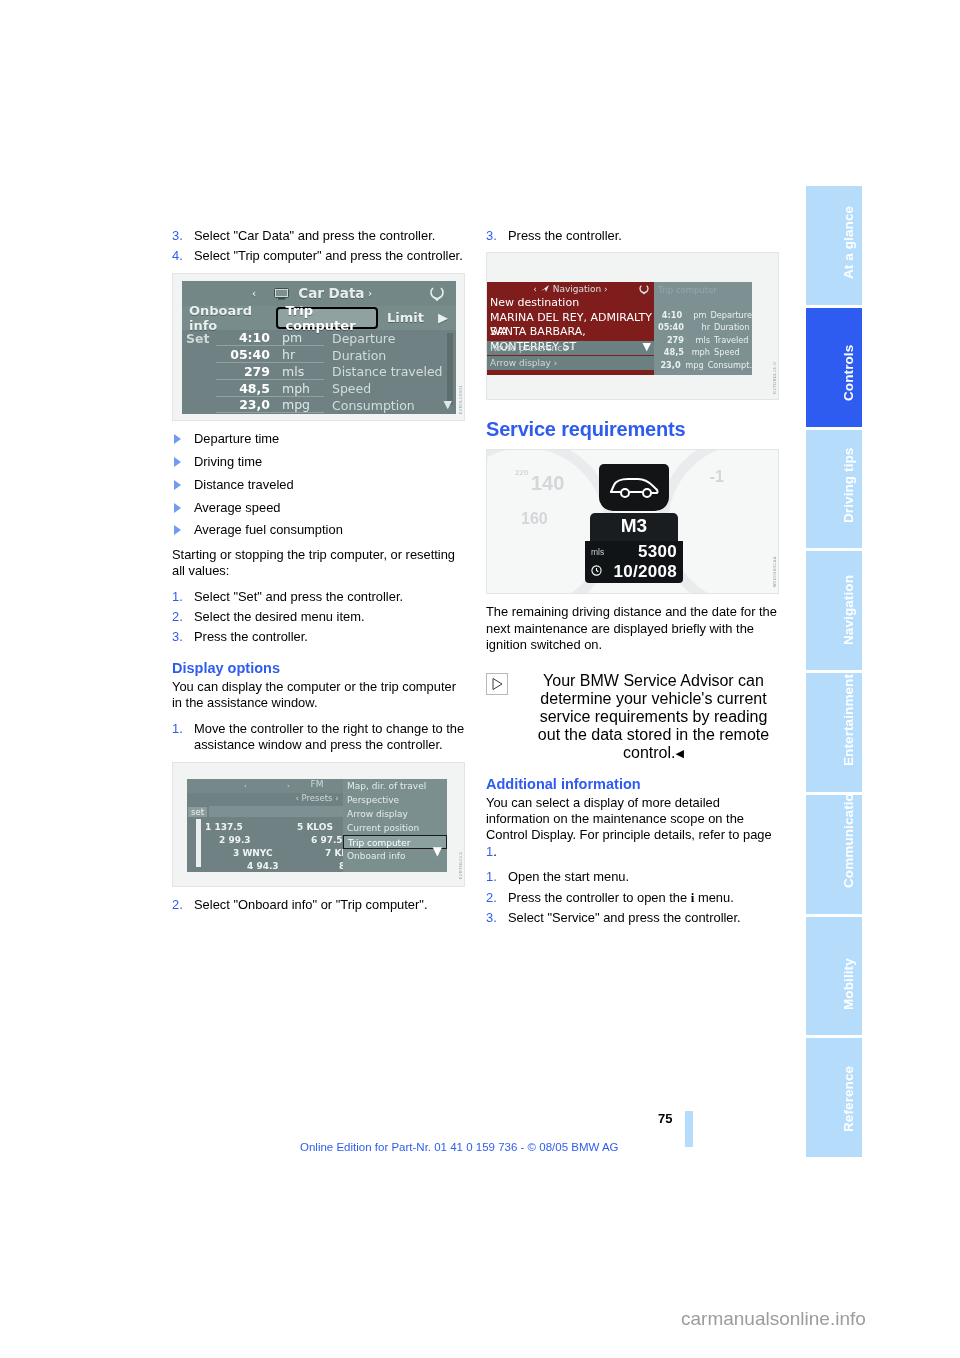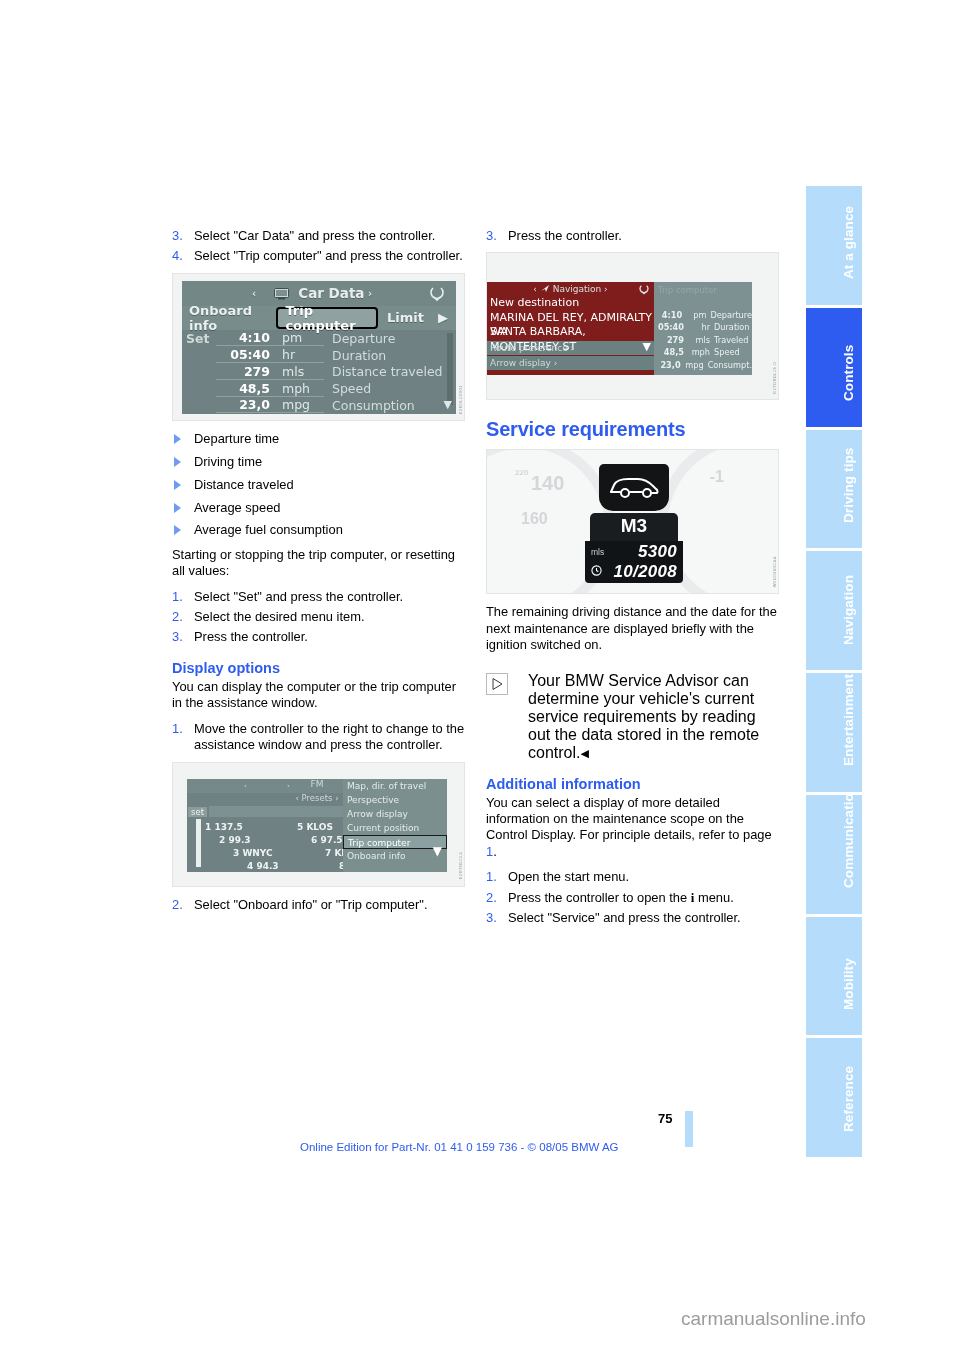--- a/index.html
+++ b/index.html
@@ -106,21 +106,21 @@
     position: absolute;
     left: 2px;
     top: 3px;
     width: 0; height: 0;
     border-left: 7px solid #6f9bf5;
     border-top: 5px solid transparent;
     border-bottom: 5px solid transparent;
   }
 
   
-  .note { position: relative; padding-left: 42px; margin: 18px 0 10px 0; }
+  .note { position: relative; padding-left: 42px; margin: 18px 0 10px 0; text-align: center; }
   .note .noteicon {
     position: absolute; left: 0; top: 1px;
     width: 22px; height: 22px;
     border: 1px solid #b9b9b9;
     box-sizing: border-box;
   }
   .note .noteicon:after {
     content: "";
     position: absolute;
     left: 6px; top: 4px;
@@ -285,21 +285,21 @@
     background:#1a1d1f; border-radius:5px 5px 0 0;
     color:#fff; font-size:19px; font-weight:bold; text-align:center; line-height:26px;
     border-bottom:1px solid #90999c;
   }
   .cl-box {
     position:absolute; left:98px; top:91px; width:98px; height:42px;
     background:#111416; color:#fff; border-radius:0 0 4px 4px;
   }
   .cl-r { display:flex; align-items:center; height:19px; padding:1px 6px 0 6px;}
   .cl-r .lab { font-size:8.5px; color:#c8cdce; width:26px;}
-  .cl-r .val { flex:1; text-align:right; font-size:17px; font-weight:bold; letter-spacing:0.3px;font-style:italic;}
+  .cl-r .val { flex:1; text-align:right; font-size:17px; font-weight:bold; letter-spacing:0.3px;}
 
   
   #pagenum {
     position: absolute;
     left: 658px; top: 1111px;
     font-size: 13px; font-weight: bold; color: #000;
   }
   #pagebar {
     position:absolute; left: 685px; top: 1111px;
     width: 8px; height: 36px; background: #b5ddfb;

